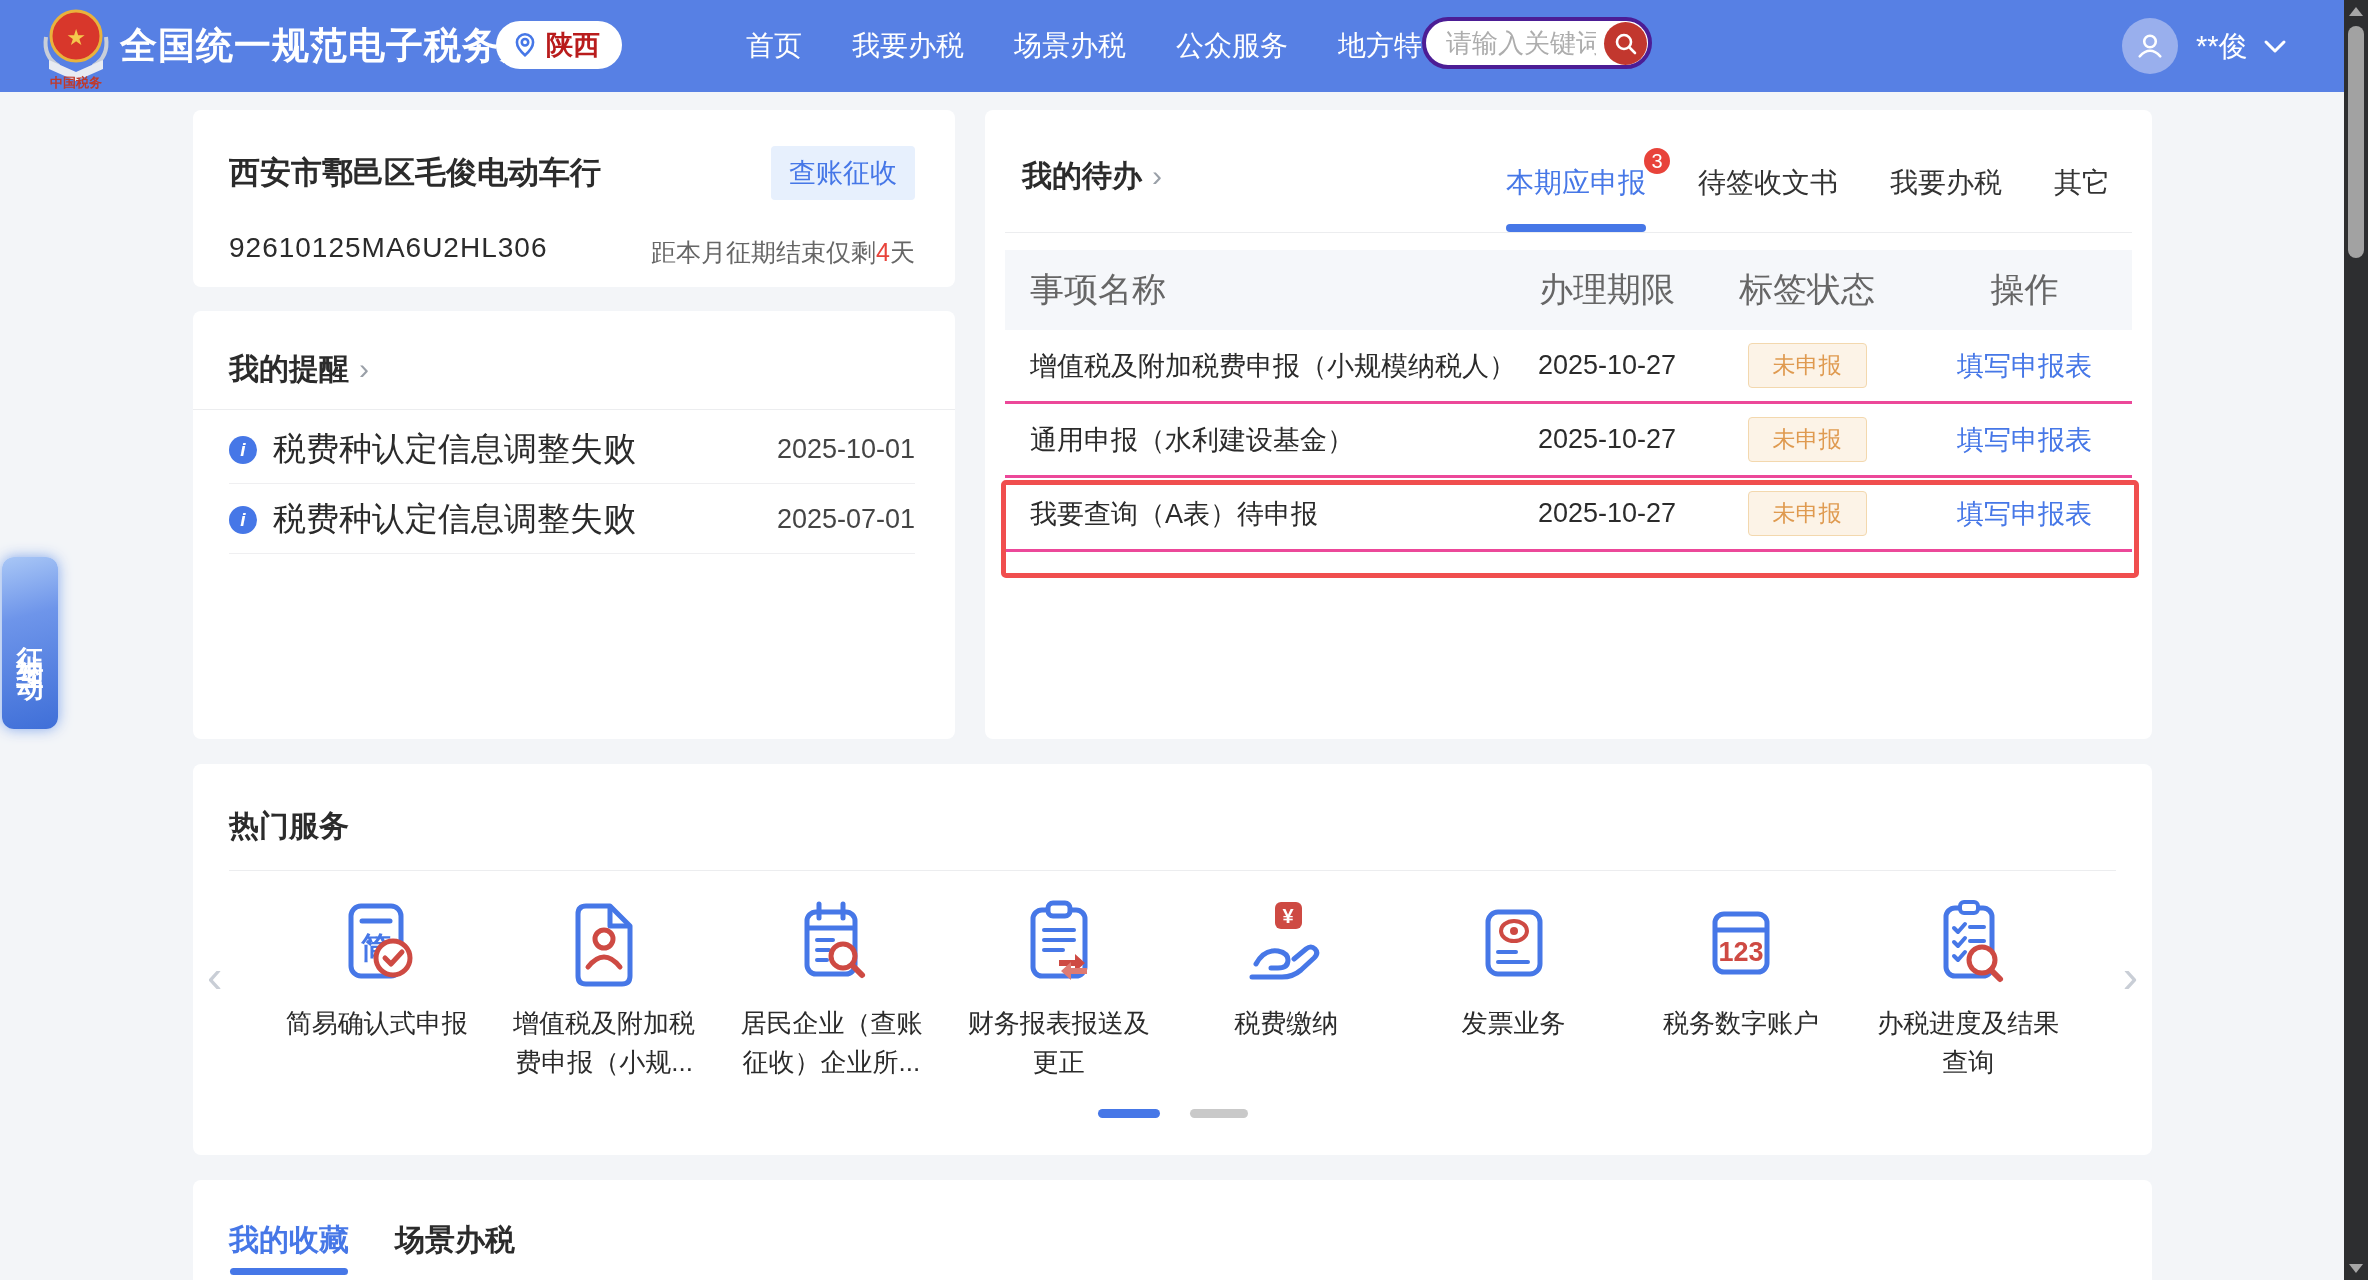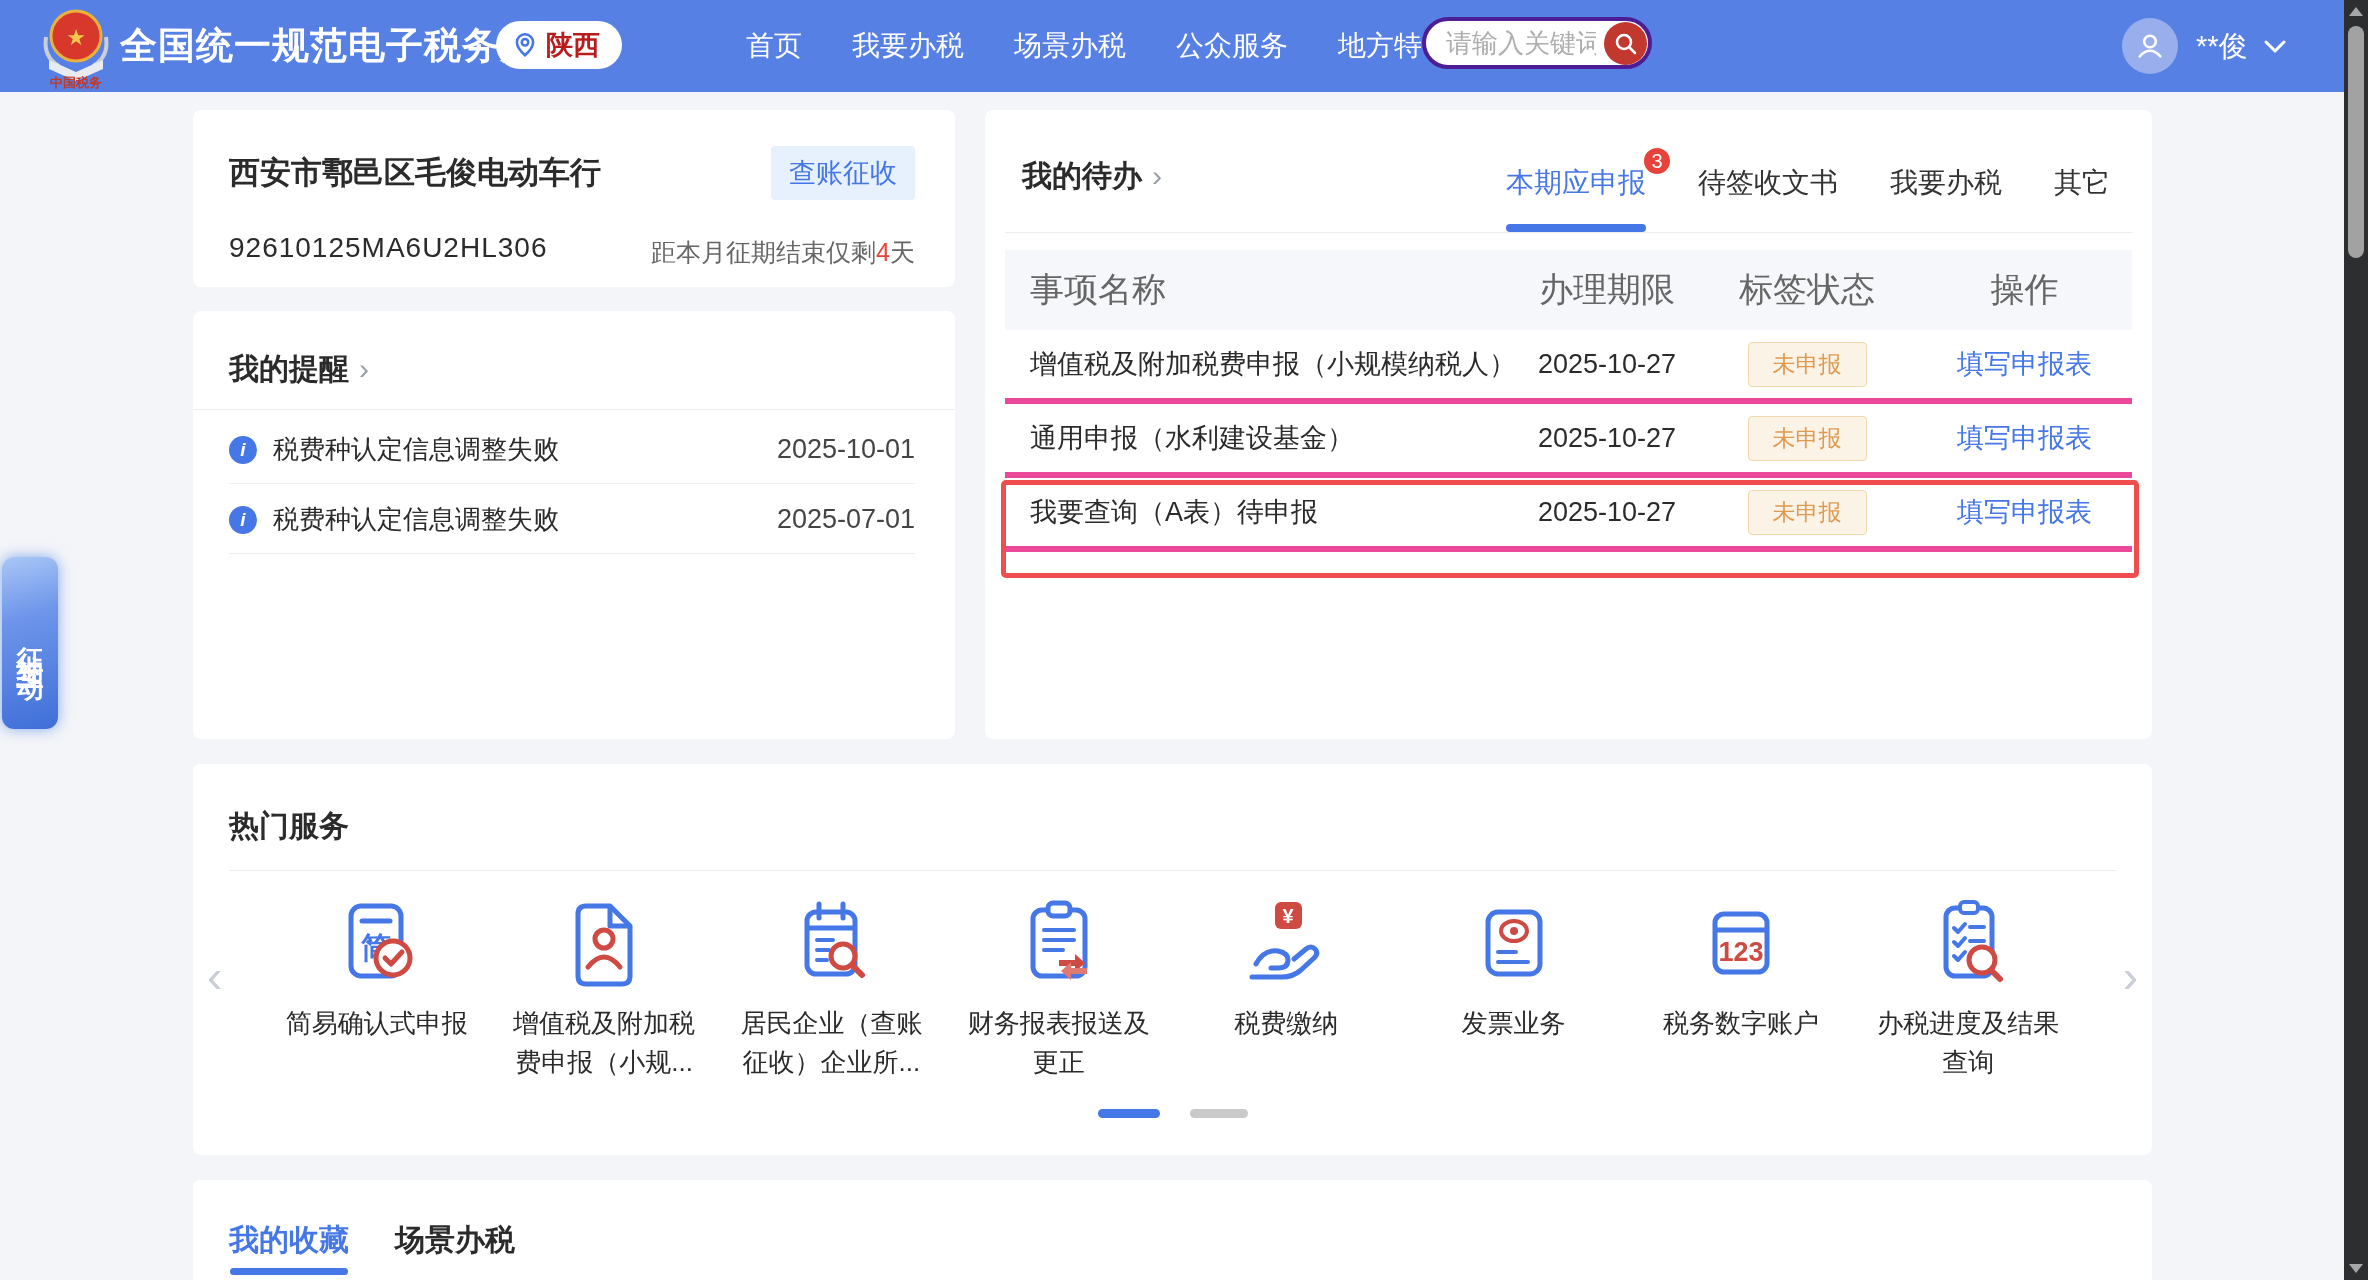--- a/index.html
+++ b/index.html
@@ -35,40 +35,40 @@
   .tp-id { position:absolute; left:36px; top:122px; font-size:28px; color:#2B2B2B; letter-spacing:1px; }
   .tp-deadline { position:absolute; right:40px; top:126px; font-size:25px; color:#666; }
   .tp-deadline .days { color:#E8433A; }
 
   
   #reminders { left:193px; top:311px; width:762px; height:428px; }
   #reminders .card-title { position:absolute; left:36px; top:38px; }
   #reminders .divider { left:0; right:0; top:98px; }
   .rem-item { position:absolute; left:36px; right:40px; height:68px; display:flex; align-items:center; border-bottom:1px solid #EFEFF1; cursor:pointer; }
   .info-icon { width:28px; height:28px; border-radius:50%; background:#4677E7; color:#fff; font-size:19px; font-weight:bold; font-style:italic; display:flex; align-items:center; justify-content:center; flex:0 0 28px; }
-  .rem-text { font-size:26px; color:#2B2B2B; margin-left:16px; flex:1; }
+  .rem-text { font-size:33px; color:#2B2B2B; margin-left:16px; flex:1; }
   .rem-date { font-size:27px; color:#444; }
 
   
   #todo { left:985px; top:110px; width:1167px; height:629px; }
   #todo .card-title { position:absolute; left:37px; top:46px; }
   .tabs { position:absolute; right:42px; top:54px; display:flex; gap:52px; }
   .tab { position:relative; font-size:28px; color:#333; cursor:pointer; white-space:nowrap; }
   .tab.active { color:#4677E7; }
   .tab.active::after { content:""; position:absolute; left:50%; transform:translateX(-50%); top:60px; width:140px; height:8px; border-radius:4px; background:#4677E7; }
   .tab-badge { position:absolute; right:-26px; top:-18px; min-width:30px; height:30px; border-radius:15px; background:#E8433A; border:2px solid #fff; color:#fff; font-size:20px; display:flex; align-items:center; justify-content:center; }
   #todo .tabs-divider { left:20px; right:20px; top:122px; }
   .thead { position:absolute; left:20px; right:20px; top:140px; height:80px; background:#F5F7FA; display:flex; align-items:center; }
   .thead span { font-size:34px; color:#666; }
   .col-name { flex:1; padding-left:25px; text-align:left; }
   .col-deadline { width:180px; text-align:center; }
   .col-status { width:220px; text-align:center; }
   .col-action { width:215px; text-align:center; }
   .trows { position:absolute; left:20px; right:20px; top:220px; }
-  .trow { height:74px; display:flex; align-items:center; border-bottom:6px solid #ec4899; }
+  .trow { height:74px; display:flex; align-items:center; border-bottom:3px solid #ec4899; }
   .cell-name { flex:1; padding-left:25px; font-size:27px; color:#2B2B2B; }
   .cell-deadline { width:180px; text-align:center; font-size:27px; color:#2B2B2B; }
   .cell-status { width:220px; text-align:center; }
   .status-badge { display:inline-block; font-size:23px; color:#DF9A50; background:#FCF3E7; border:1px solid #F3D8AE; border-radius:4px; padding:6px 24px; }
   .cell-action { width:215px; text-align:center; }
   .action-link { font-size:27px; color:#4677E7; cursor:pointer; }
   .highlight-box { position:absolute; left:16px; top:370px; width:1138px; height:98px; border:5px solid #F04E4E; border-radius:5px; z-index:5; pointer-events:none; }
 
   
   #hot { left:193px; top:764px; width:1959px; height:391px; }

